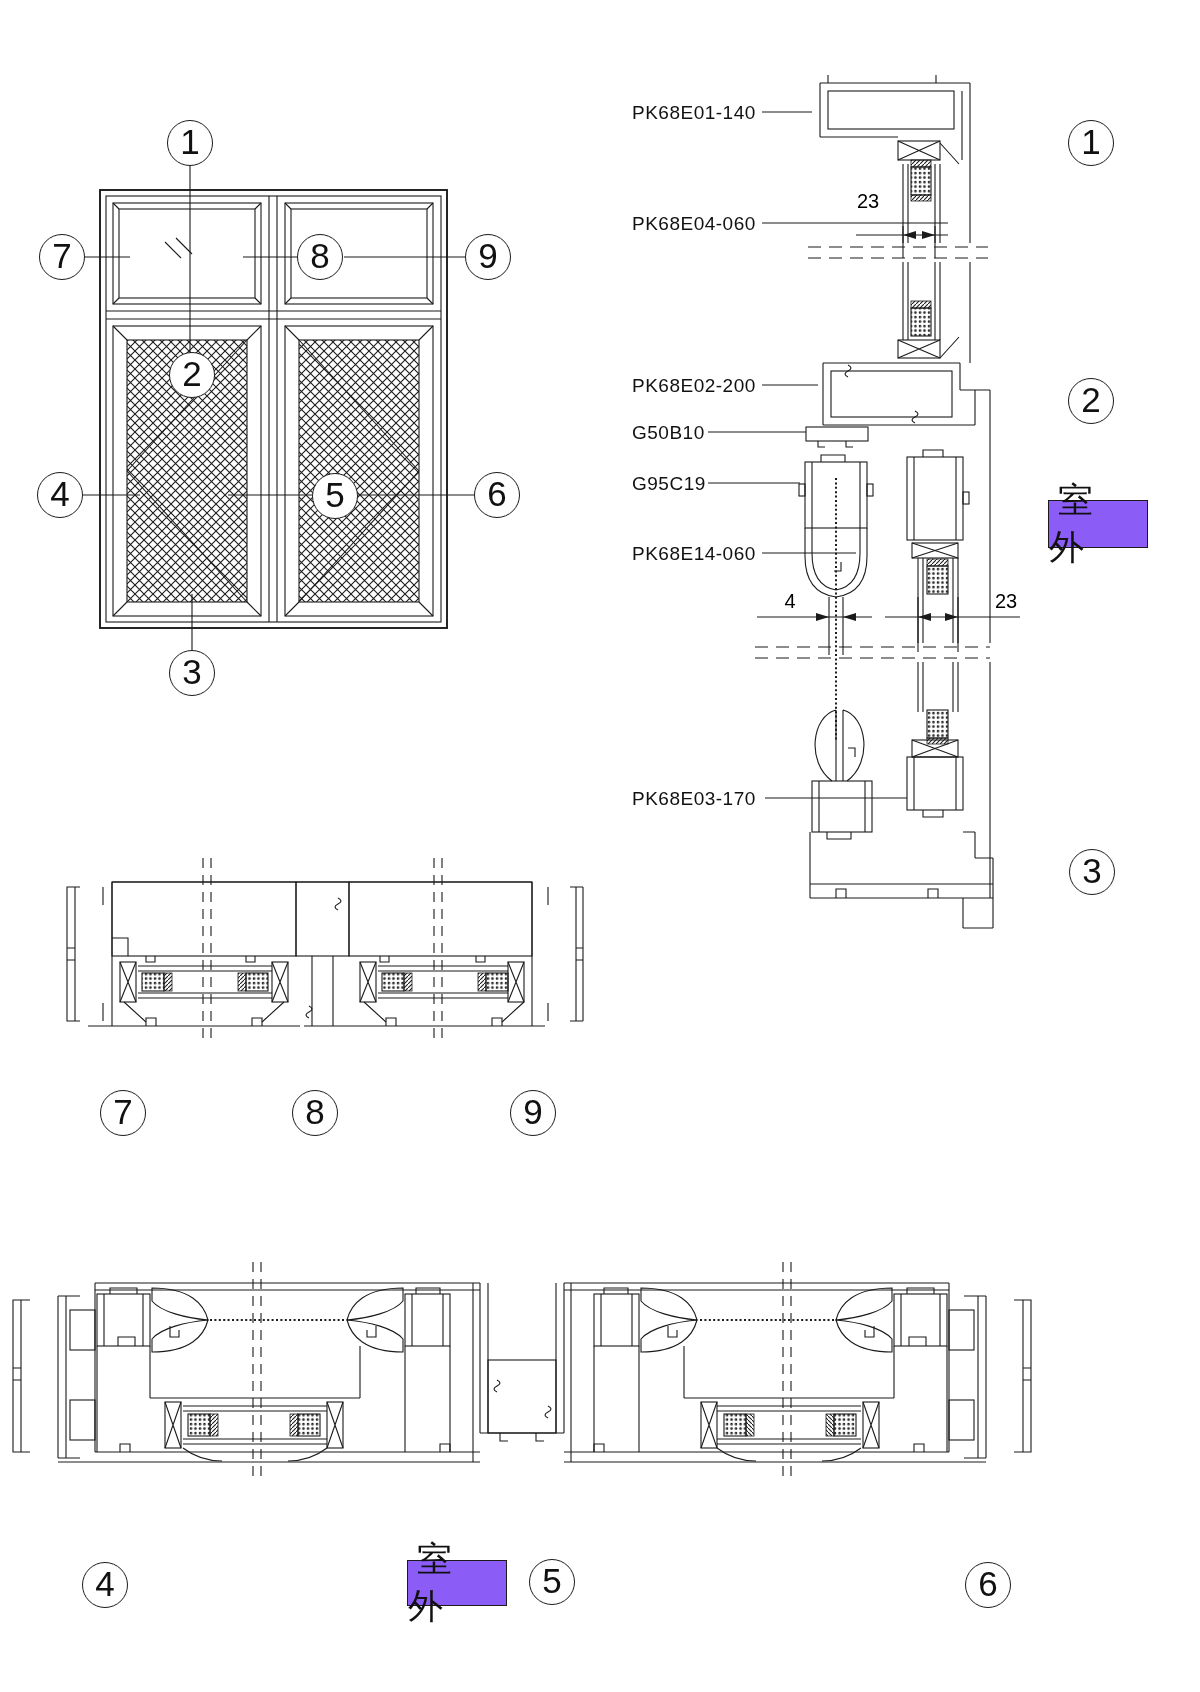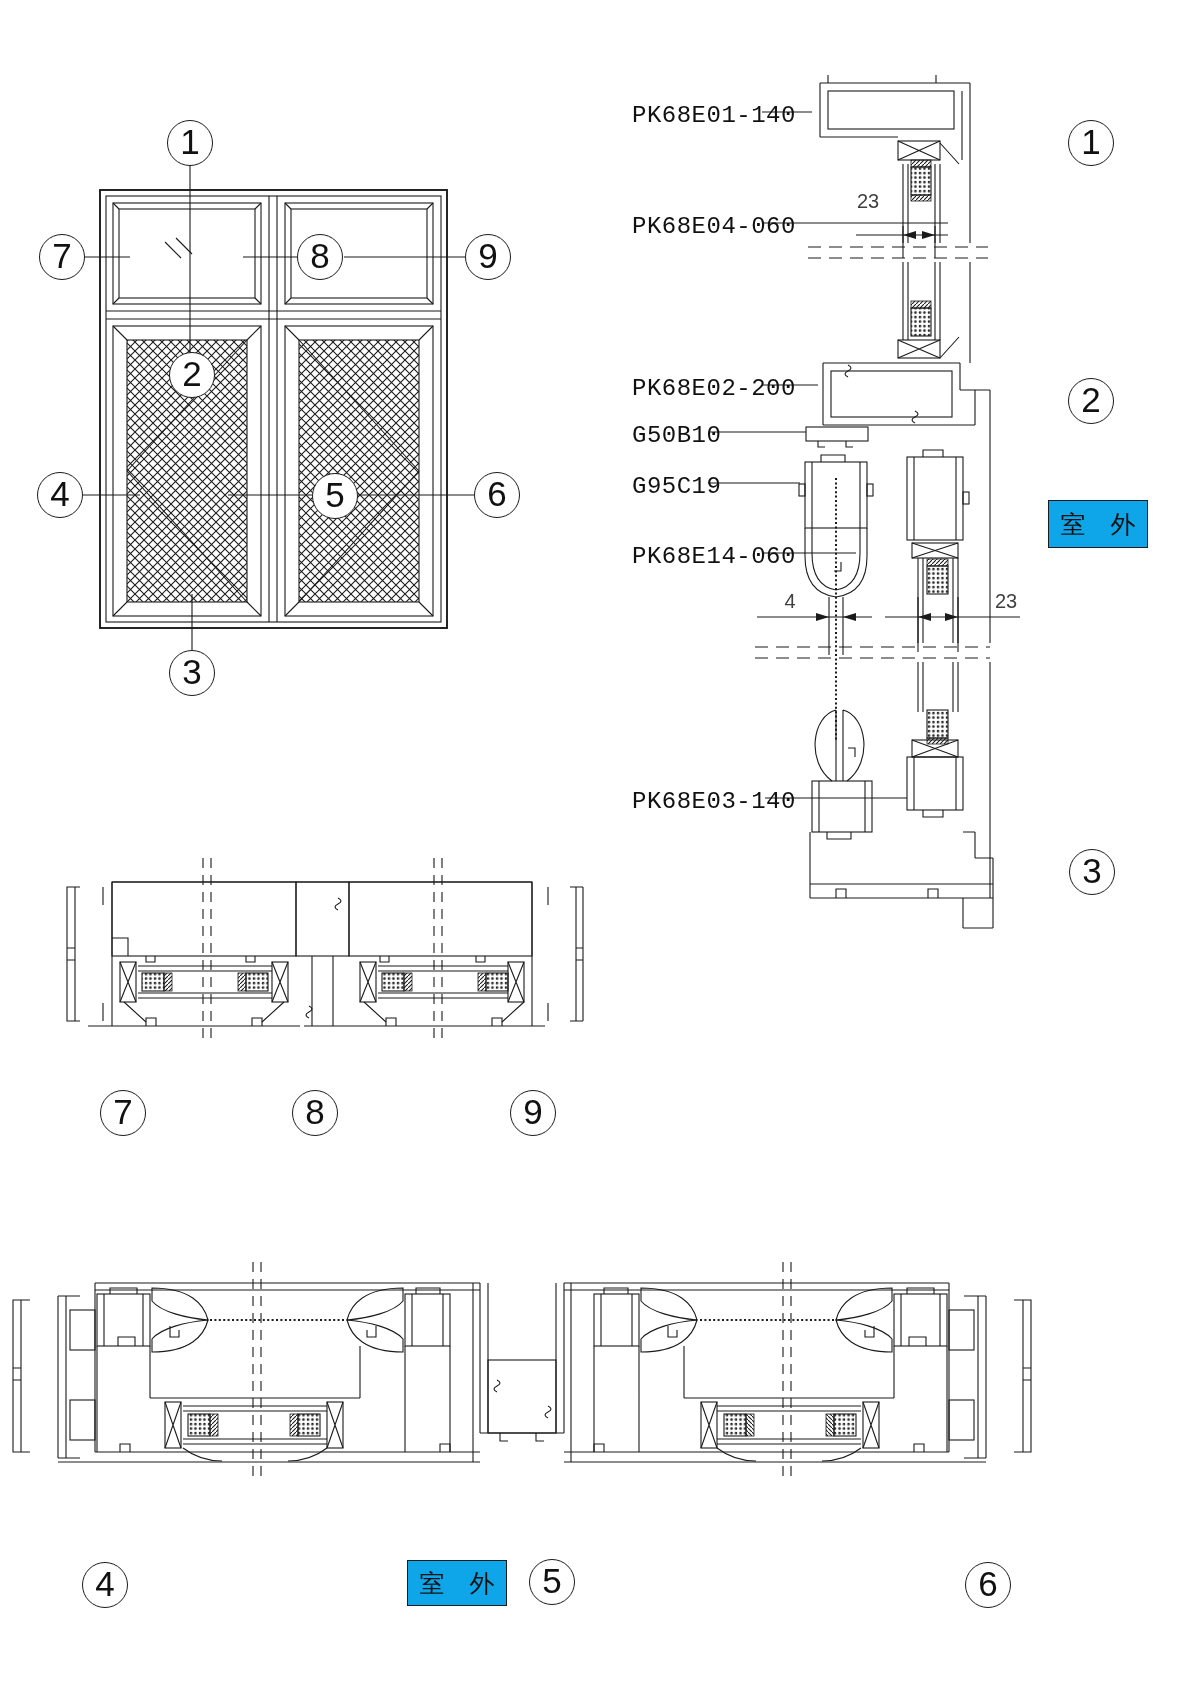--- a/index.html
+++ b/index.html
@@ -14,29 +14,29 @@
   svg .mesh{fill:url(#meshPat);stroke:none;}
   svg .dots{fill:url(#dotPat);stroke:#1b1b1b;}
   svg .cross{fill:url(#crossPat);stroke:#1b1b1b;stroke-width:.8;}
   svg .arr{fill:#1b1b1b;stroke:none;}
   .bubble{
     position:absolute;width:46px;height:46px;border:1.6px solid #1b1b1b;border-radius:50%;
     background:#fff;box-sizing:border-box;text-align:center;line-height:41px;
     font-size:35px;color:#111;letter-spacing:0;
   }
   .plabel{
-    position:absolute;font-size:24px;color:#111;white-space:nowrap;letter-spacing:.5px;font-family:Liberation Mono, monospace;
+    position:absolute;font-size:19px;color:#111;white-space:nowrap;letter-spacing:.5px;
   }
   .dim{
-    position:absolute;font-size:20px;color:#404040;text-align:center;white-space:nowrap;
+    position:absolute;font-size:20px;color:#000000;text-align:center;white-space:nowrap;
   }
   .outbox{
-    position:absolute;border:1.6px solid #1b1b1b;background:#0ea5e9;box-sizing:border-box;
+    position:absolute;border:1.6px solid #1b1b1b;background:#8b5cf6;box-sizing:border-box;
     display:flex;align-items:center;justify-content:center;
-    font-size:25px;color:#111;letter-spacing:9px;text-indent:9px;
+    font-size:35px;color:#111;letter-spacing:9px;text-indent:9px;
   }
 </style>
 </head>
 <body>
 
 <div id="canvas">
 
 <svg id="linework" width="1200" height="1692" viewBox="0 0 1200 1692">
   <defs>
     <pattern id="meshPat" width="9" height="9" patternUnits="userSpaceOnUse">
@@ -279,21 +279,21 @@
 <div class="bubble" style="left:39px;top:234px">7</div>
 <div class="bubble" style="left:297px;top:234px">8</div>
 <div class="bubble" style="left:465px;top:234px">9</div>
 
 <div class="plabel" style="left:632px;top:102px">PK68E01-140</div>
 <div class="plabel" style="left:632px;top:213px">PK68E04-060</div>
 <div class="plabel" style="left:632px;top:375px">PK68E02-200</div>
 <div class="plabel" style="left:632px;top:422px">G50B10</div>
 <div class="plabel" style="left:632px;top:473px">G95C19</div>
 <div class="plabel" style="left:632px;top:543px">PK68E14-060</div>
-<div class="plabel" style="left:632px;top:788px">PK68E03-140</div>
+<div class="plabel" style="left:632px;top:788px">PK68E03-170</div>
 
 <div class="dim" style="left:852px;top:190px;width:32px">23</div>
 <div class="dim" style="left:776px;top:590px;width:28px">4</div>
 <div class="dim" style="left:988px;top:590px;width:36px">23</div>
 
 <div class="outbox" style="left:1048px;top:500px;width:100px;height:48px">室 外</div>
 
 <div class="bubble" style="left:1068px;top:120px">1</div>
 <div class="bubble" style="left:1068px;top:378px">2</div>
 <div class="bubble" style="left:1069px;top:849px">3</div>

